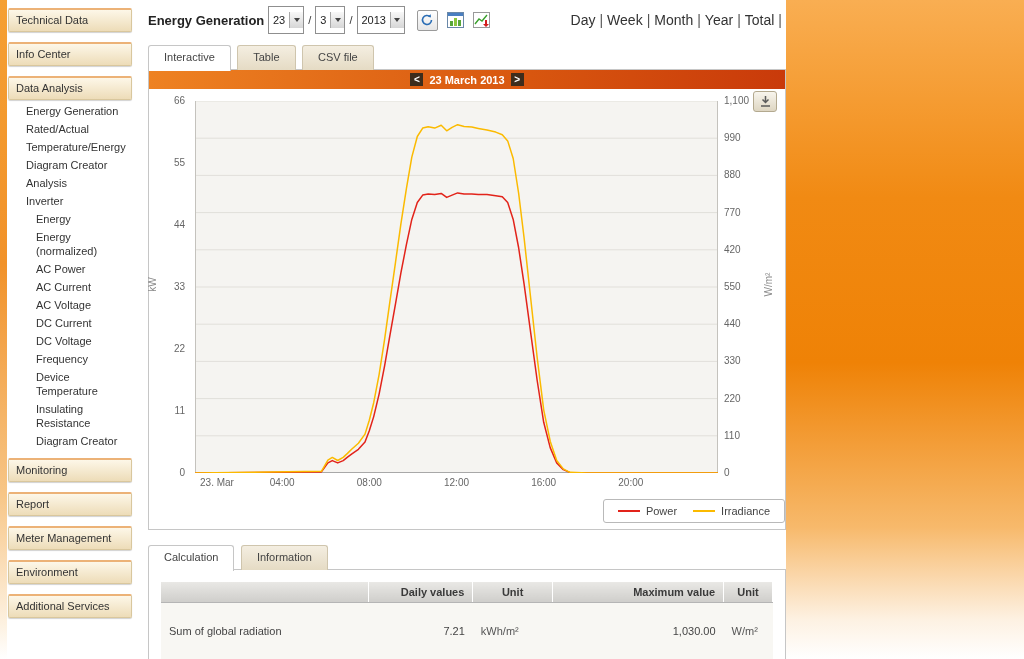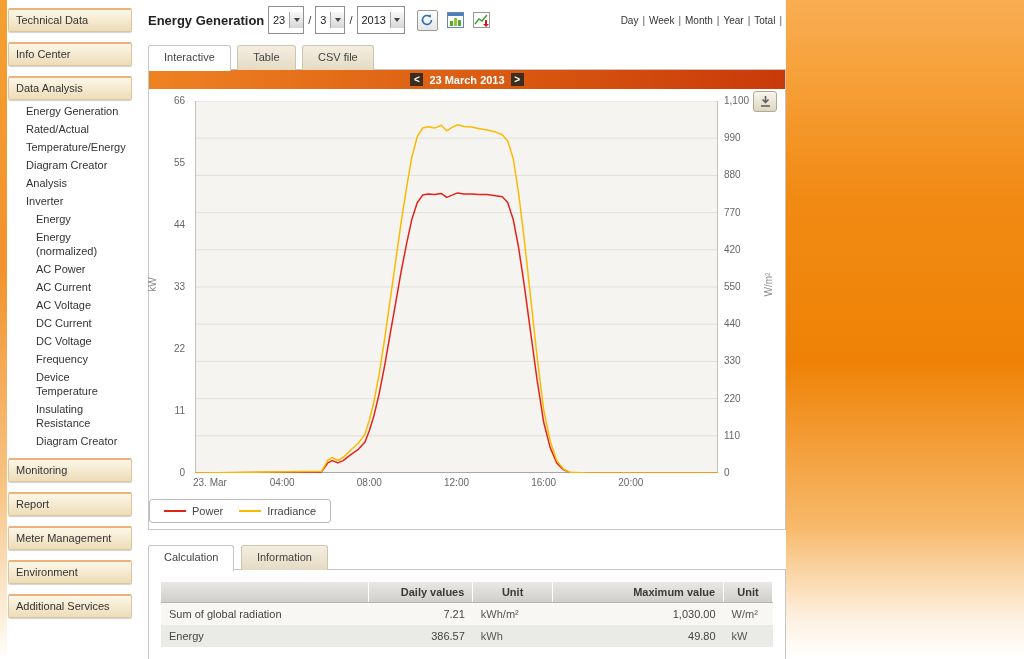--- a/index.html
+++ b/index.html
@@ -30,21 +30,21 @@
   .fake-select { display:inline-flex; align-items:center; height:28px; border:1px solid #8f8f8f;
     background:#fff; font-size:11px; color:#222; margin:0 2px; cursor:pointer; }
   .fake-select .val { padding:0 4px; }
   .caret-box { width:14px; height:16px; background:linear-gradient(#f8f8f8,#d6d6d6);
     border-left:1px solid #a8a8a8; display:flex; align-items:center; justify-content:center; }
   .caret { width:0; height:0; border-left:3px solid transparent; border-right:3px solid transparent; border-top:4px solid #444; }
   .date-sep { font-size:11px; color:#333; margin:0 2px; }
   .tool-btn { width:21px; height:21px; margin-left:10px; border:1px solid #9a9a9a; border-radius:2px;
     background:linear-gradient(#ffffff,#e6e6e6); display:flex; align-items:center; justify-content:center; cursor:pointer; }
   .mini-icon { width:17px; height:16px; margin-left:9px; cursor:pointer; display:inline-block; }
-  #period-links { margin-left:auto; font-size:10px; color:#333; white-space:nowrap; }
+  #period-links { margin-left:auto; font-size:14px; color:#333; white-space:nowrap; }
   #period-links a { color:#333; text-decoration:none; cursor:pointer; }
   .plink-sep { color:#555; margin:0 4px; }
 
   
   .tabbar { margin-top:12px; height:25px; position:relative; z-index:2; }
   .tab { display:inline-block; padding:5px 15px 5px 15px; font-size:11px; color:#444; cursor:pointer;
     background:linear-gradient(#f4eee1,#e5dbc4); border:1px solid #cfc5ad; border-bottom:none;
     border-radius:3px 3px 0 0; margin-right:2px; position:relative; top:1px; height:25px; }
   .tab.active { background:#fff; border-color:#c6c6c6; height:26px; z-index:3; }
 
@@ -65,34 +65,34 @@
   #right-labels .ytick { left:0; text-align:left; }
   #x-labels { position:absolute; left:46px; top:388px; width:523px; height:13px; }
   .xtick { position:absolute; font-size:10px; color:#666; width:48px; text-align:center; }
   .axis-unit { position:absolute; font-size:10px; color:#8a8a8a; transform:rotate(-90deg); }
   #unit-left { left:-4px; top:190px; }
   #unit-right { left:608px; top:190px; }
   #download-btn { position:absolute; right:8px; top:2px; width:24px; height:21px;
     border:1px solid #b3a98f; border-radius:3px; background:linear-gradient(#f8f5ed,#ded6c2);
     display:flex; align-items:center; justify-content:center; cursor:pointer; }
 
-  #legend-row { height:36px; display:flex; align-items:center; justify-content:flex-start; }
+  #legend-row { height:36px; display:flex; align-items:center; justify-content:flex-end; }
   #legend { display:inline-flex; align-items:center; gap:16px; padding:5px 14px;
     border:1px solid #b9b9b9; border-radius:3px; background:#fff; font-size:11px; color:#444; }
   .legend-item { display:inline-flex; align-items:center; gap:6px; }
   .legend-line { display:inline-block; width:22px; height:0; border-top:2px solid #000; }
 
   
   #bottom-section { margin-top:14px; }
   #table-box { border:1px solid #c6c6c6; background:#fff; padding:12px; height:160px; position:relative; z-index:1; }
   table { width:100%; border-collapse:collapse; font-size:11px; }
   th { background:linear-gradient(#e9e8e5,#cfcecb); color:#3a3a3a; font-weight:bold;
     padding:4px 8px; border-right:1px solid #fff; border-bottom:1px solid #b5b5b5; text-align:center; }
   th.num, td.num { text-align:right; }
-  td { padding:5px 8px; color:#444; }
+  td { padding:22px 8px; color:#444; }
   tr.r0 td { background:#f8f7f3; }
   tr.r1 td { background:#eaeae6; }
   td.unit { color:#555; }
 </style>
 </head>
 <body>
 
 <div id="bg-left"></div>
 <div id="bg-right"></div>
 
@@ -231,21 +231,21 @@
           <div class="ytick" style="top: 217.2px;">440</div>
           <div class="ytick" style="top: 180px;">550</div>
           <div class="ytick" style="top: 142.8px;">420</div>
           <div class="ytick" style="top: 105.6px;">770</div>
           <div class="ytick" style="top: 68.4px;">880</div>
           <div class="ytick" style="top: 31.2px;">990</div>
           <div class="ytick" style="top: -6px;">1,100</div>
         </div>
       <span class="axis-unit" id="unit-right">W/m²</span>
       <div id="x-labels">
-          <div class="xtick" style="left: -2px; text-align: left;">23. Mar</div>
+          <div class="xtick" style="left: -2px; text-align: center;">23. Mar</div>
           <div class="xtick" style="left: 63.1667px;">04:00</div>
           <div class="xtick" style="left: 150.333px;">08:00</div>
           <div class="xtick" style="left: 237.5px;">12:00</div>
           <div class="xtick" style="left: 324.667px;">16:00</div>
           <div class="xtick" style="left: 411.833px;">20:00</div>
         </div>
       <span id="download-btn">
         <svg width="13" height="13" viewBox="0 0 13 13">
           <path d="M6.5 1 v6 M3.5 4.5 L6.5 7.5 L9.5 4.5" fill="none" stroke="#5a5a5a" stroke-width="1.5"></path>
           <path d="M2 11 h9" stroke="#5a5a5a" stroke-width="1.5"></path>

